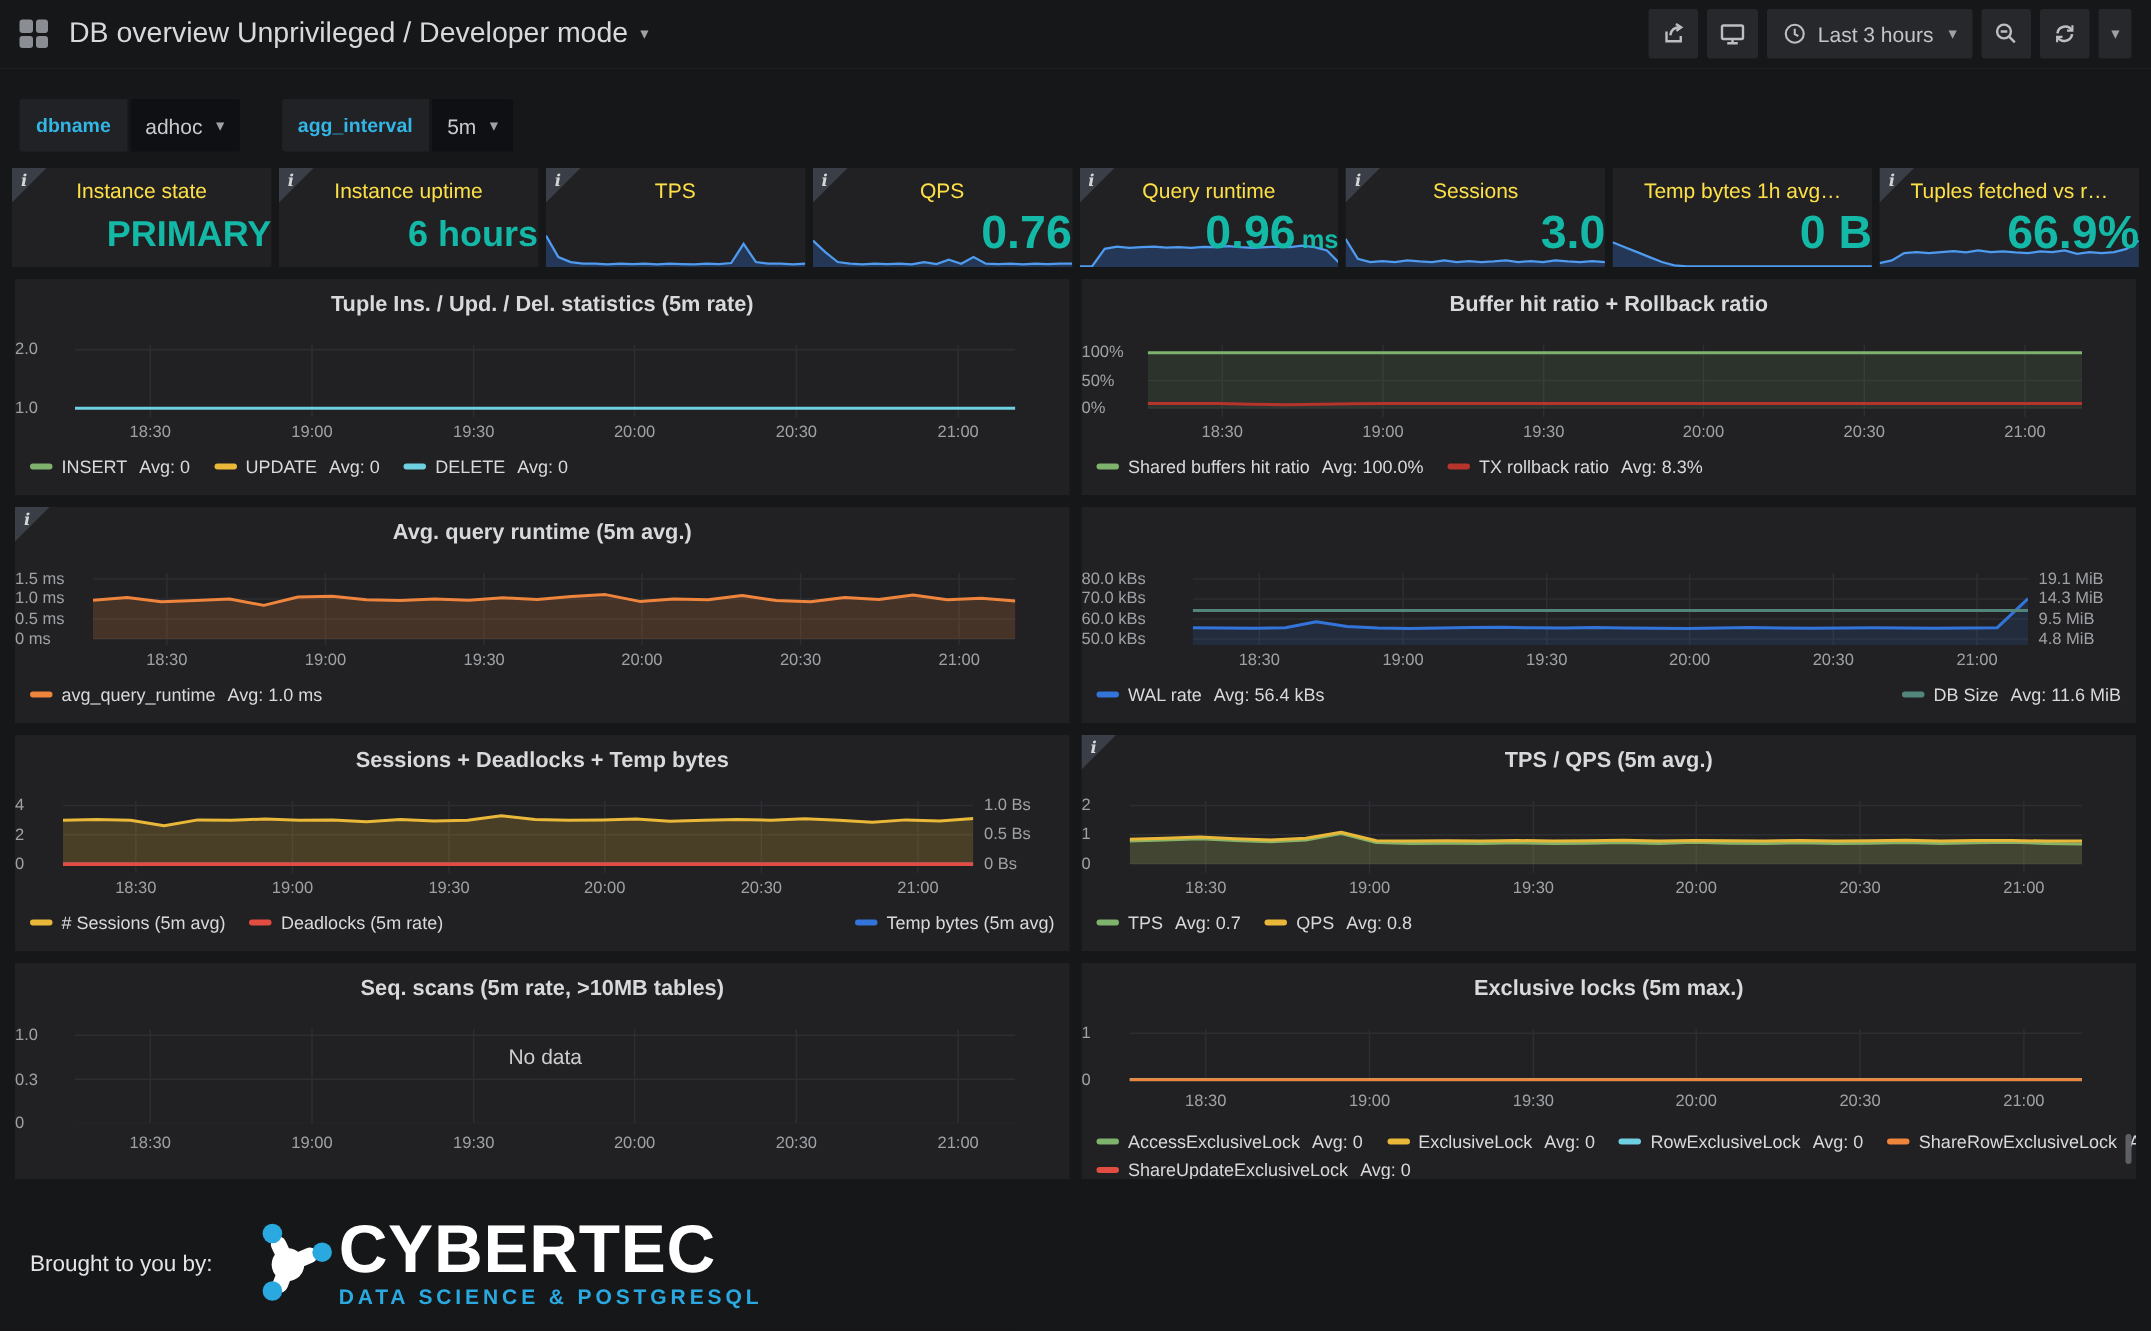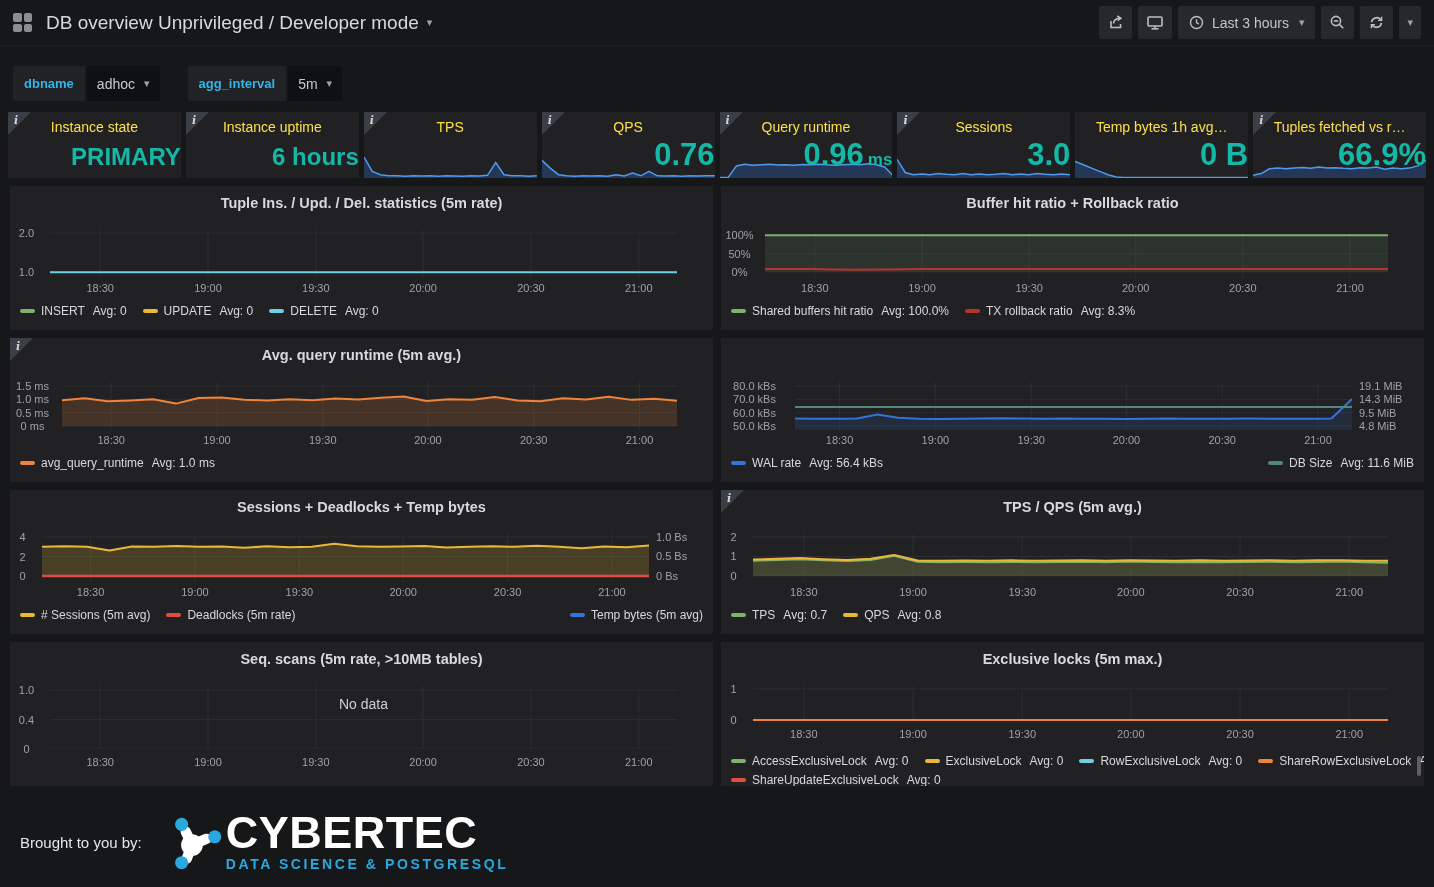--- a/index.html
+++ b/index.html
@@ -38,36 +38,36 @@
   .ic-i{position:absolute;top:2px;left:6px;font-style:italic;font-weight:bold;font-size:11px;
     font-family:"DejaVu Serif",serif;color:#d4d6d8;}
   
   .grid{display:grid;grid-template-columns:1fr 1fr;gap:8px;margin:8px 10px 0;}
   .panel{position:relative;background:#212124;height:144px;overflow:hidden;}
   .chart-title{text-align:center;font-size:14.5px;font-weight:bold;color:#d8d9da;margin-top:9px;cursor:pointer;}
   .plot-area{position:absolute;overflow:hidden;}
   .plot{width:100%;height:100%;display:block;}
   .ylabels{position:absolute;pointer-events:none;}
   .ylab{position:absolute;width:100%;font-size:11px;color:#9fa2a5;line-height:14px;}
-  .ylabels.left .ylab{text-align:center;right:0;}
+  .ylabels.left .ylab{text-align:left;right:0;}
   .ylabels.right .ylab{text-align:left;left:0;}
   .xlabels{position:absolute;height:14px;}
   .xlab{position:absolute;transform:translateX(-50%);font-size:11px;color:#9fa2a5;white-space:nowrap;}
   .legend{position:absolute;left:10px;right:10px;display:flex;flex-direction:column;gap:5px;}
   .leg-row{display:flex;align-items:center;gap:16px;white-space:nowrap;}
   .leg-item{display:flex;align-items:center;gap:6px;font-size:12px;color:#d8d9da;cursor:pointer;}
   .leg-item.right{margin-left:auto;}
   .leg-swatch{width:15px;height:4px;border-radius:2px;flex:none;}
   .leg-avg{margin-left:2px;}
   .no-data{position:absolute;left:0;right:0;top:10px;text-align:center;font-size:14px;color:#cdced0;}
   .vscroll{position:absolute;right:3px;width:4px;height:20px;background:#5c6064;border-radius:2px;z-index:4;}
   
   .footer{display:flex;align-items:center;margin:26px 0 0 20px;}
   .brought{font-size:15px;color:#e5e5e5;margin-right:22px;}
-  .brandblock{display:flex;align-items:flex-end;}
+  .brandblock{display:flex;align-items:flex-start;}
   .brand-col{display:flex;flex-direction:column;margin-left:4px;}
   .brand-name{font-size:45px;font-weight:bold;color:#ffffff;line-height:0.92;letter-spacing:0.5px;}
   .brand-tag{font-size:14px;font-weight:bold;color:#2aa9e0;letter-spacing:2.6px;margin-top:3px;}
 </style>
 </head>
 <body>
 
 <div class="navbar">
   <div class="logo-grid">
     <span></span>
@@ -535,21 +535,21 @@
           <line x1="252" x2="252" y1="0" y2="1000" stroke="#2c2e31" vector-effect="non-scaling-stroke"></line>
           <line x1="424" x2="424" y1="0" y2="1000" stroke="#2c2e31" vector-effect="non-scaling-stroke"></line>
           <line x1="595" x2="595" y1="0" y2="1000" stroke="#2c2e31" vector-effect="non-scaling-stroke"></line>
           <line x1="767" x2="767" y1="0" y2="1000" stroke="#2c2e31" vector-effect="non-scaling-stroke"></line>
           <line x1="939" x2="939" y1="0" y2="1000" stroke="#2c2e31" vector-effect="non-scaling-stroke"></line>
         </svg>
         <div class="no-data">No data</div>
       </div>
       <div class="ylabels left" style="left: 0px; width: 33px; top: 0px; bottom: 0px;">
         <div class="ylab" style="top: 41.1215px;">1.0</div>
-        <div class="ylab" style="top: 70.5607px;">0.4</div>
+        <div class="ylab" style="top: 70.5607px;">0.3</div>
         <div class="ylab" style="top: 100px;">0</div>
       </div>
       <div class="xlabels" style="left: 40px; right: 36px; top: 114px;">
         <span class="xlab" style="left: 8%;">18:30</span>
         <span class="xlab" style="left: 25.2%;">19:00</span>
         <span class="xlab" style="left: 42.4%;">19:30</span>
         <span class="xlab" style="left: 59.5%;">20:00</span>
         <span class="xlab" style="left: 76.7%;">20:30</span>
         <span class="xlab" style="left: 93.9%;">21:00</span>
       </div>

